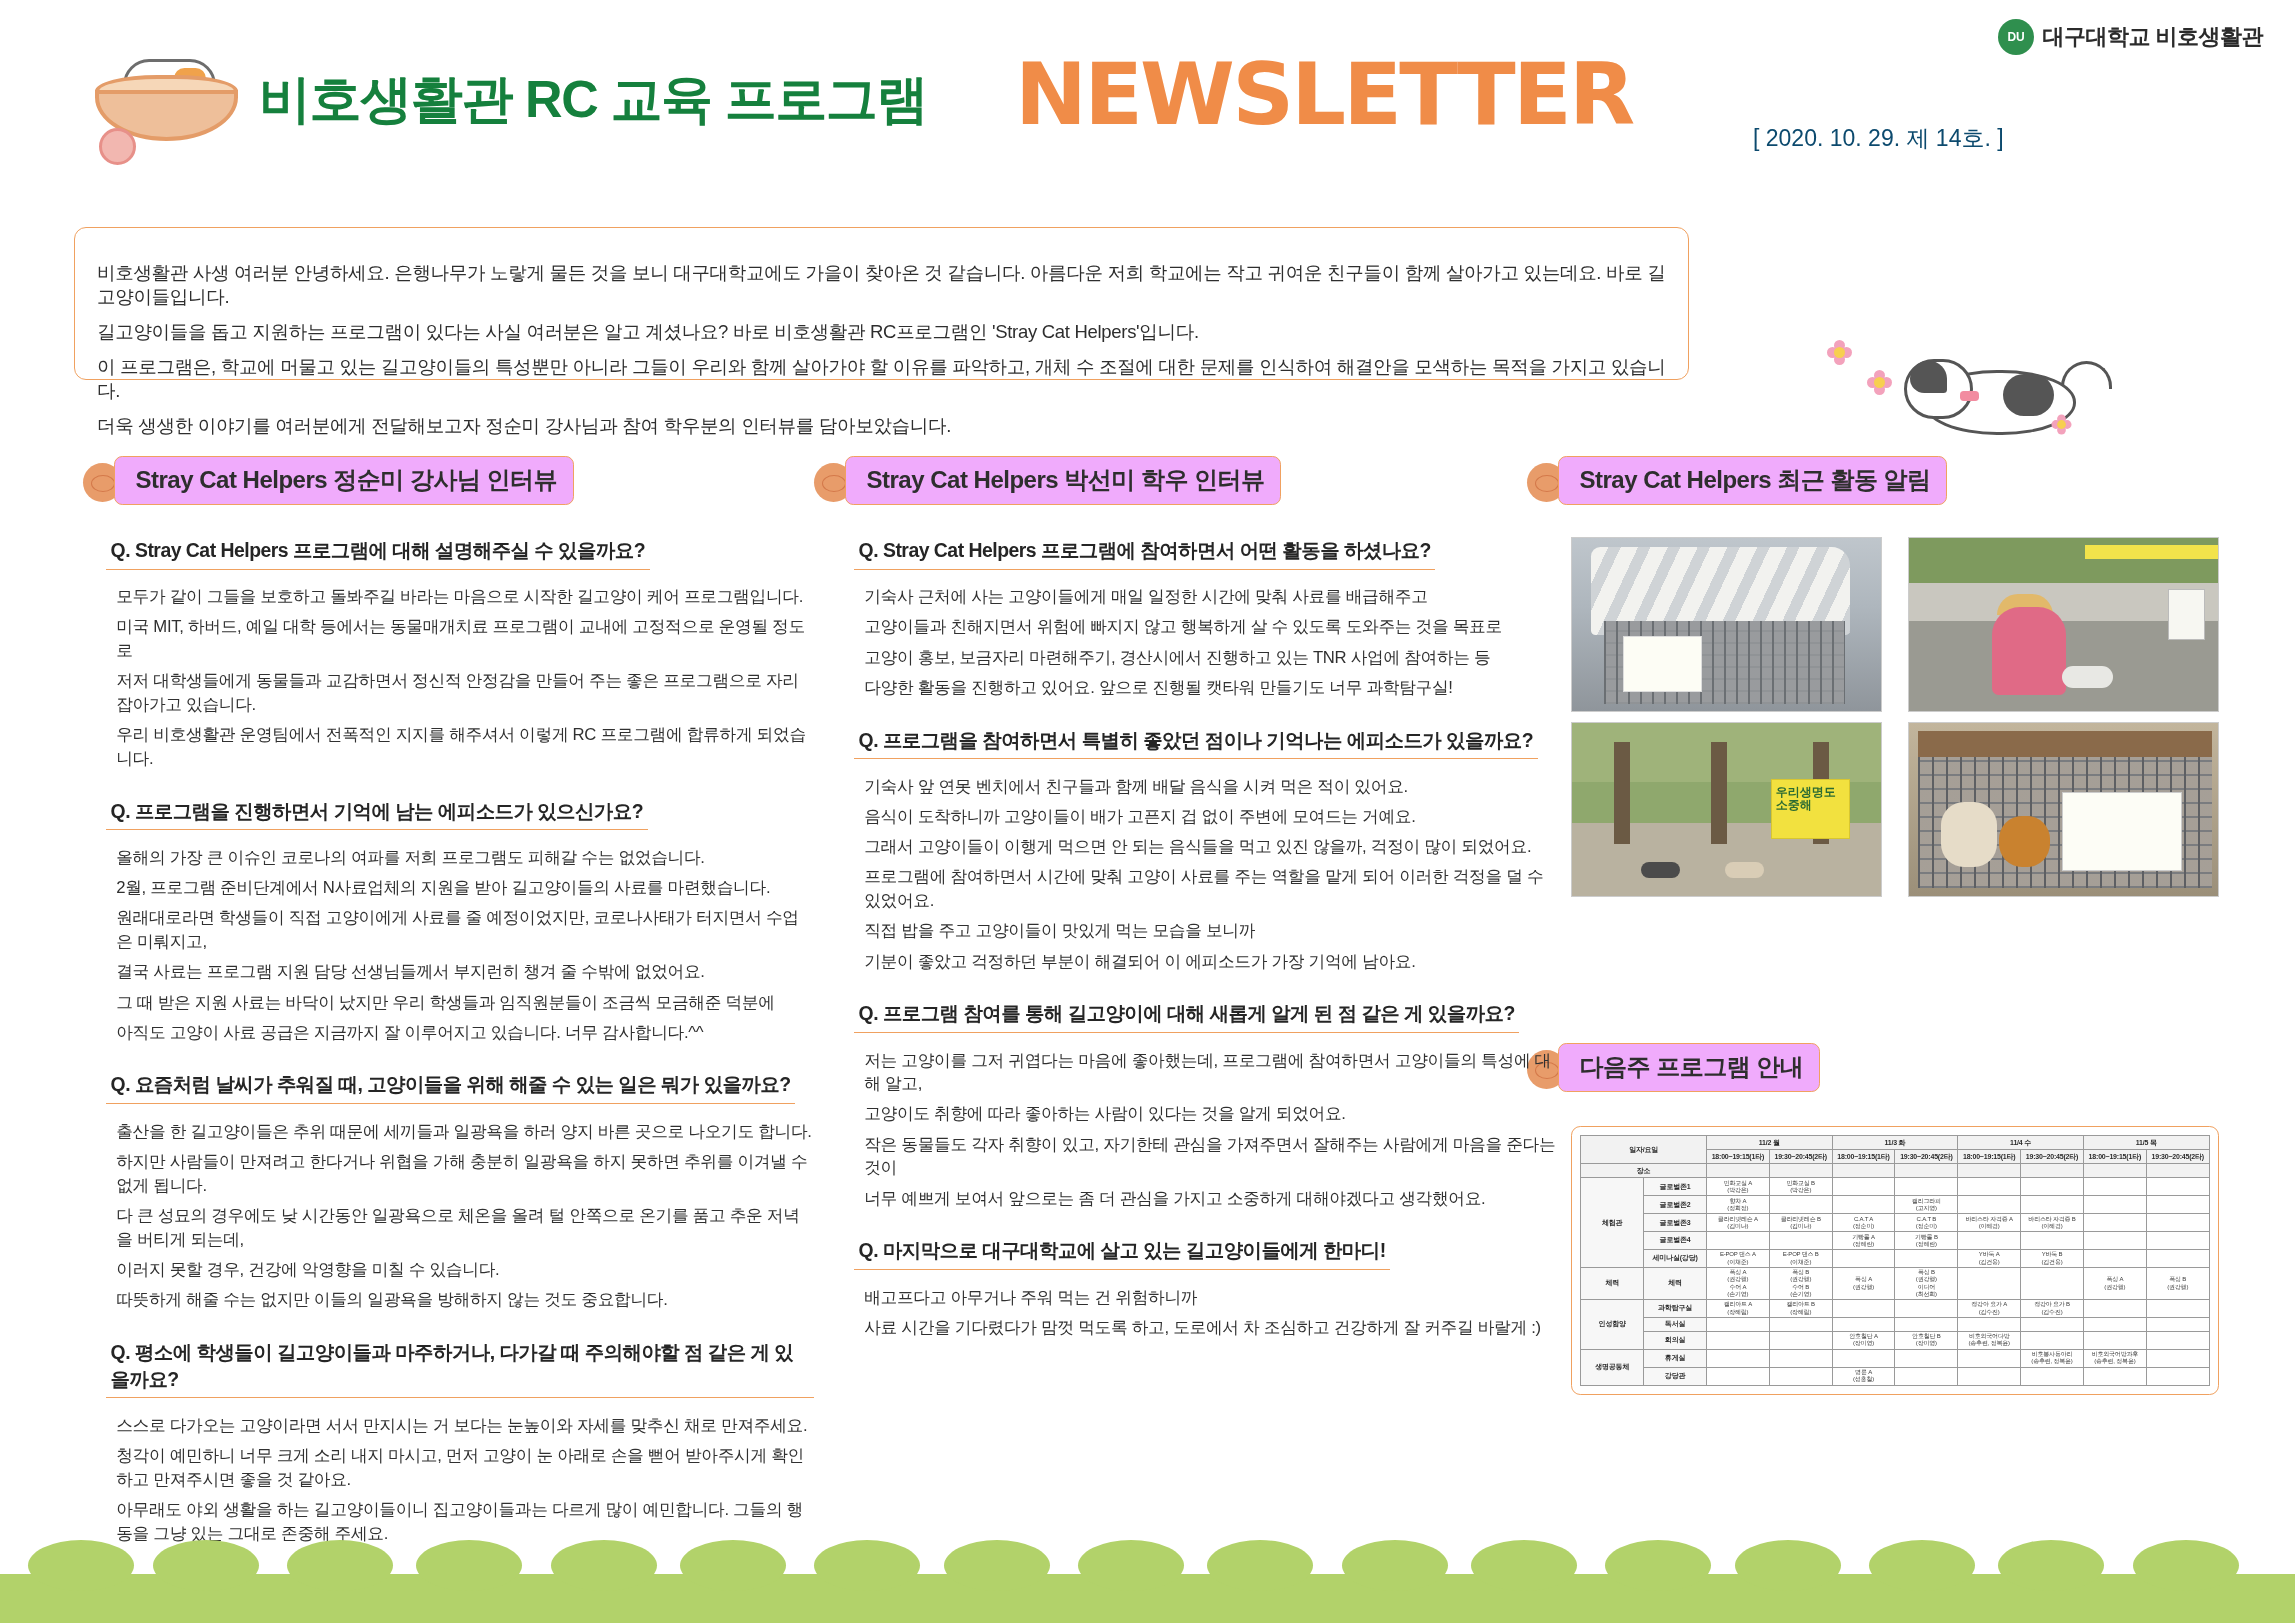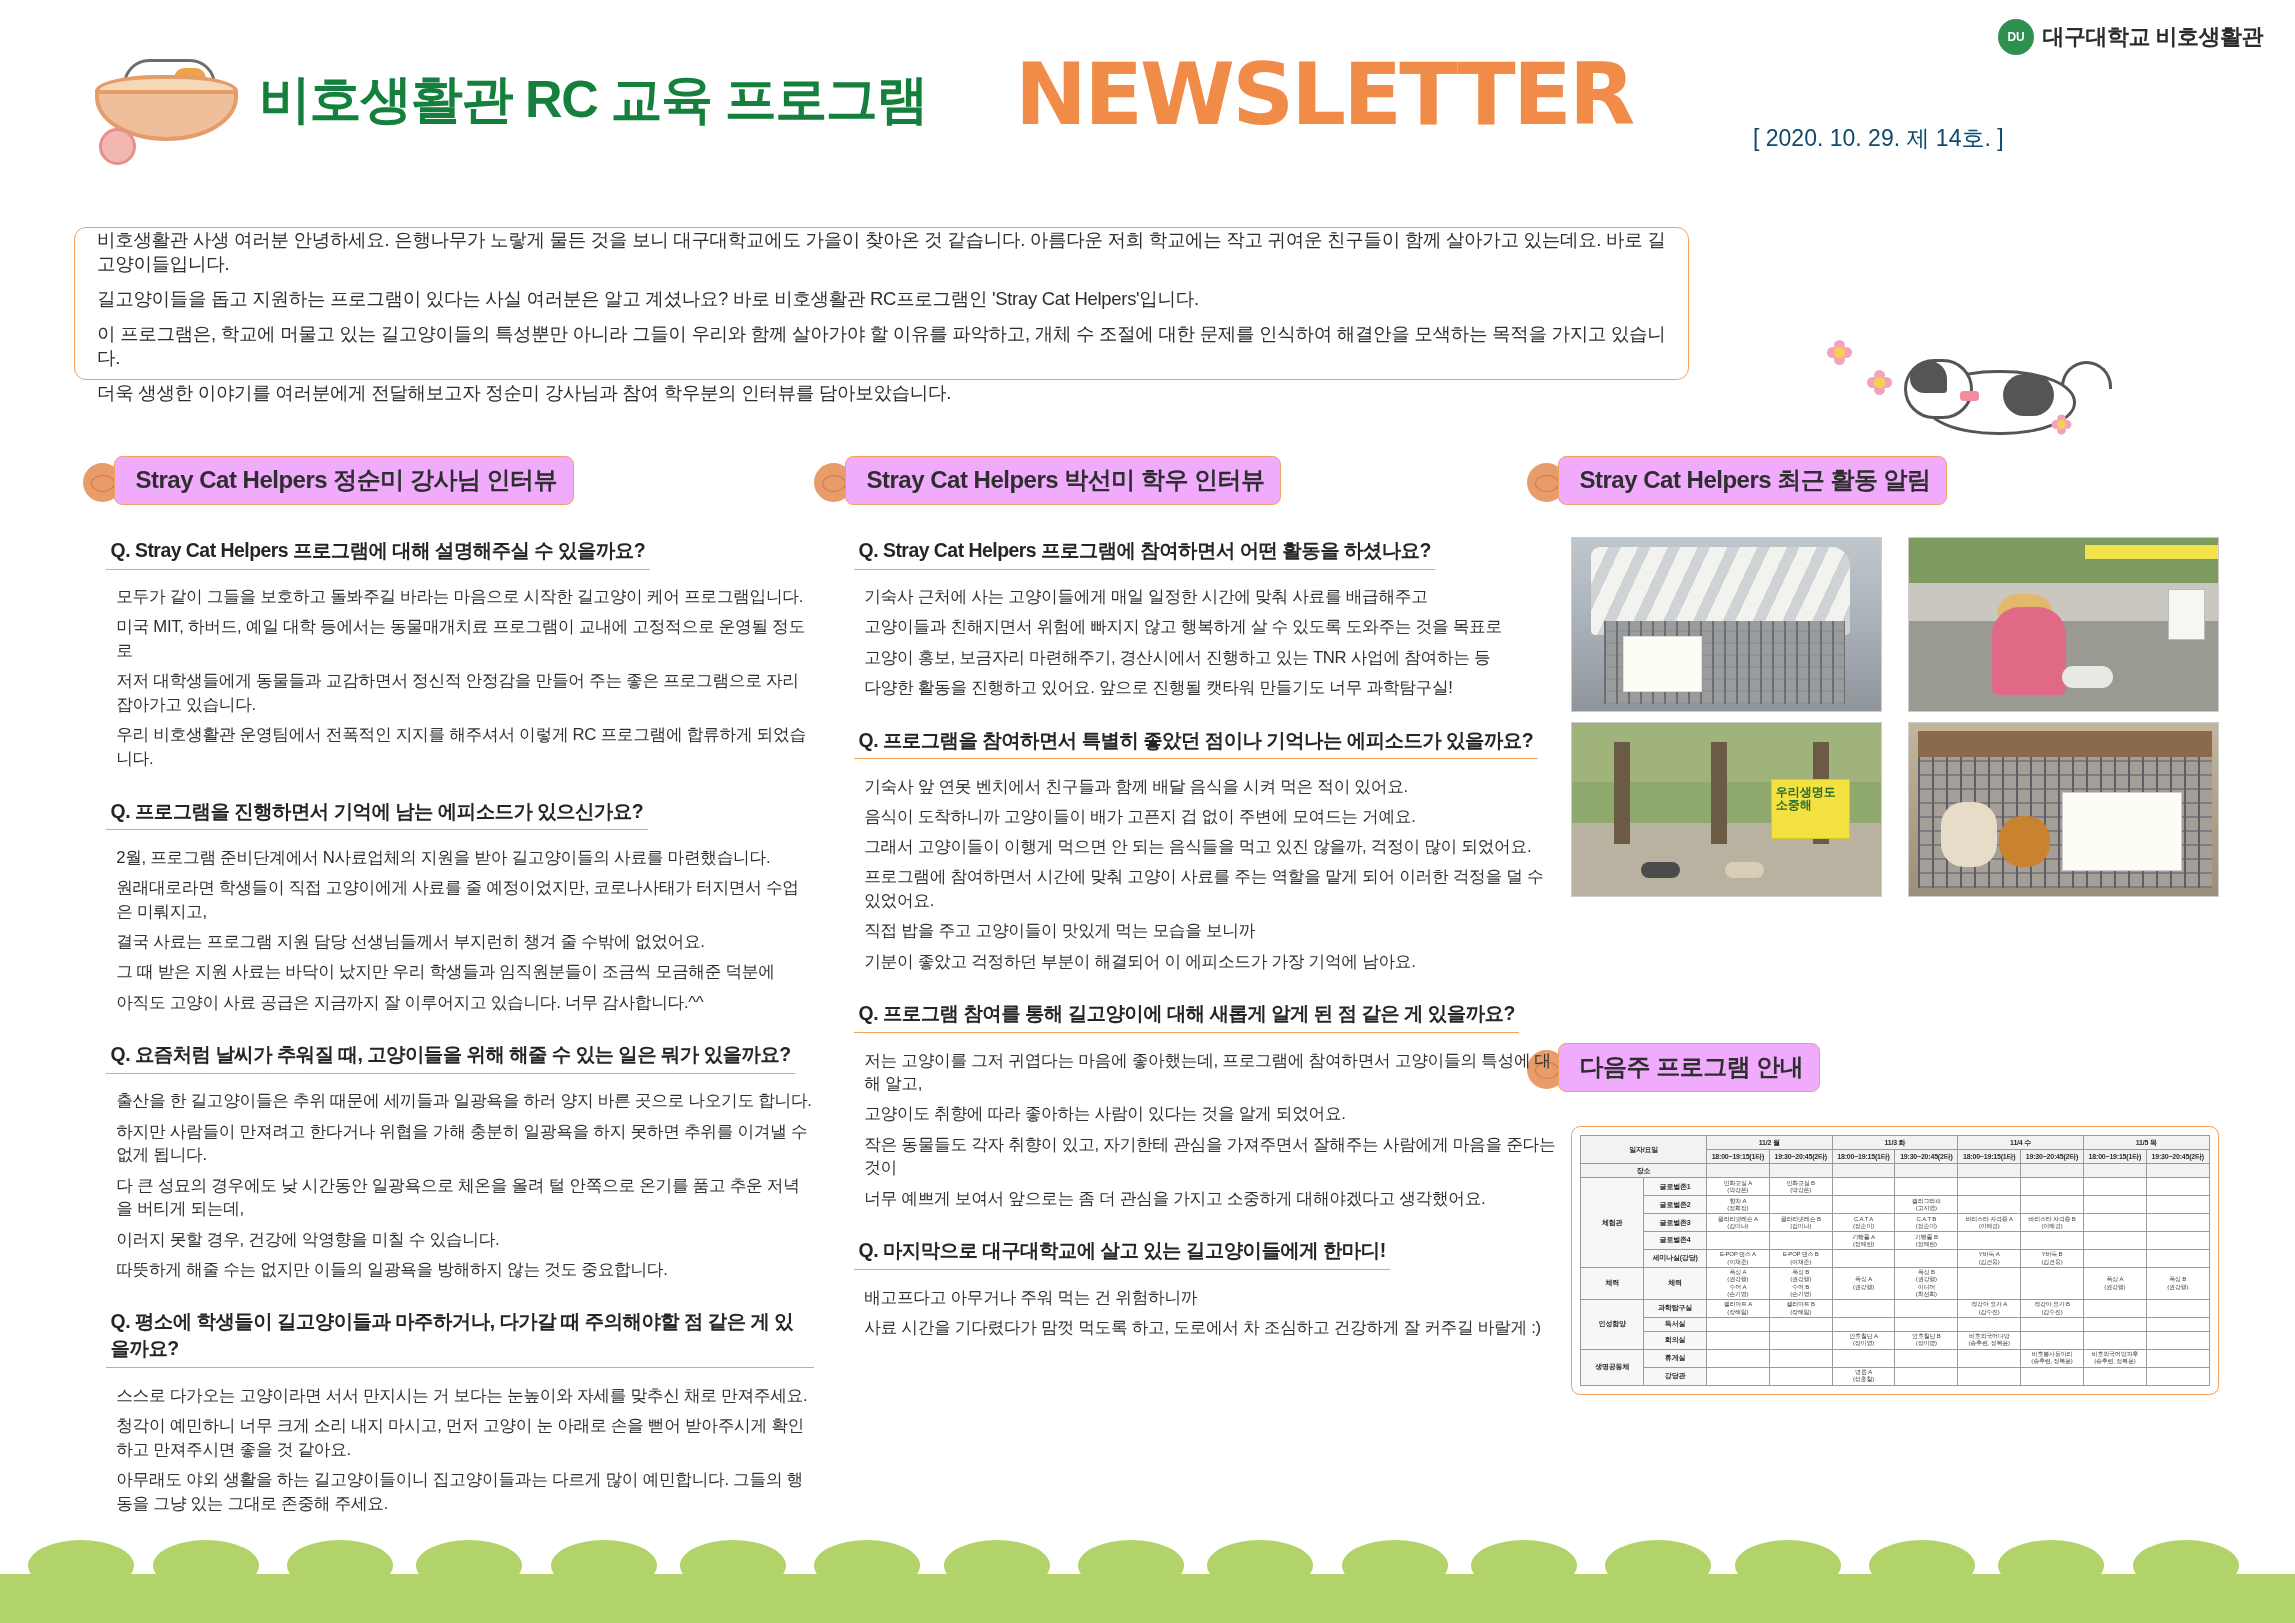--- a/index.html
+++ b/index.html
@@ -37,21 +37,21 @@
 
   #title-ko { position:absolute; left:259px; top:65px; font-size:52px; font-weight:bold;
     color:#15803d; letter-spacing:-1.4px; white-space:nowrap;}
   #title-en { position:absolute; left:1015px; top:44px; font-size:86px; font-weight:bold;
     color:#f08c48; letter-spacing:-2.8px; white-space:nowrap; font-family:"DejaVu Sans", sans-serif;}
   #issue { position:absolute; left:1753px; top:123px; font-size:23px; color:#0c4a6e; white-space:nowrap;}
 
   
   #intro {
     position:absolute; left:74px; top:227px; width:1615px; height:153px;
-    border:1.9px solid #f0a160; border-radius:12px; padding:0 22px;
+    border:1.9px solid #f0a160; border-radius:12px; padding:33px 22px;
     background:#fff;
   }
   #intro p { margin:0 0 10.2px 0; font-size:18.5px; line-height:1.32; color:#2e2e2e; letter-spacing:-0.3px;}
   #intro p:last-child { margin-bottom:0; }
 
   
   #deco-cat { position:absolute; left:1904px; top:342px; width:199px; height:120px; }
   .dc-body { position:absolute; left:18.5px; top:28px; width:153px; height:65px; background:#fff;
     border:3.2px solid #555; border-radius:74px/32px;}
   .dc-head { position:absolute; left:0px; top:16.7px; width:69px; height:60px; background:#fff;
@@ -236,20 +236,21 @@
 <div class="column" id="col1">
   <div class="qa">
     <div class="q">Q. Stray Cat Helpers 프로그램에 대해 설명해주실 수 있을까요?</div>
     <div class="a-line">모두가 같이 그들을 보호하고 돌봐주길 바라는 마음으로 시작한 길고양이 케어 프로그램입니다.</div>
     <div class="a-line">미국 MIT, 하버드, 예일 대학 등에서는 동물매개치료 프로그램이 교내에 고정적으로 운영될 정도로</div>
     <div class="a-line">저저 대학생들에게 동물들과 교감하면서 정신적 안정감을 만들어 주는 좋은 프로그램으로 자리 잡아가고 있습니다.</div>
     <div class="a-line">우리 비호생활관 운영팀에서 전폭적인 지지를 해주셔서 이렇게 RC 프로그램에 합류하게 되었습니다.</div>
   </div>
   <div class="qa">
     <div class="q">Q. 프로그램을 진행하면서 기억에 남는 에피소드가 있으신가요?</div>
+    <div class="a-line">올해의 가장 큰 이슈인 코로나의 여파를 저희 프로그램도 피해갈 수는 없었습니다.</div>
     <div class="a-line">2월, 프로그램 준비단계에서 N사료업체의 지원을 받아 길고양이들의 사료를 마련했습니다.</div>
     <div class="a-line">원래대로라면 학생들이 직접 고양이에게 사료를 줄 예정이었지만, 코로나사태가 터지면서 수업은 미뤄지고,</div>
     <div class="a-line">결국 사료는 프로그램 지원 담당 선생님들께서 부지런히 챙겨 줄 수밖에 없었어요.</div>
     <div class="a-line">그 때 받은 지원 사료는 바닥이 났지만 우리 학생들과 임직원분들이 조금씩 모금해준 덕분에</div>
     <div class="a-line">아직도 고양이 사료 공급은 지금까지 잘 이루어지고 있습니다. 너무 감사합니다.^^</div>
   </div>
   <div class="qa">
     <div class="q">Q. 요즘처럼 날씨가 추워질 때, 고양이들을 위해 해줄 수 있는 일은 뭐가 있을까요?</div>
     <div class="a-line">출산을 한 길고양이들은 추위 때문에 세끼들과 일광욕을 하러 양지 바른 곳으로 나오기도 합니다.</div>
     <div class="a-line">하지만 사람들이 만져려고 한다거나 위협을 가해 충분히 일광욕을 하지 못하면 추위를 이겨낼 수 없게 됩니다.</div>

